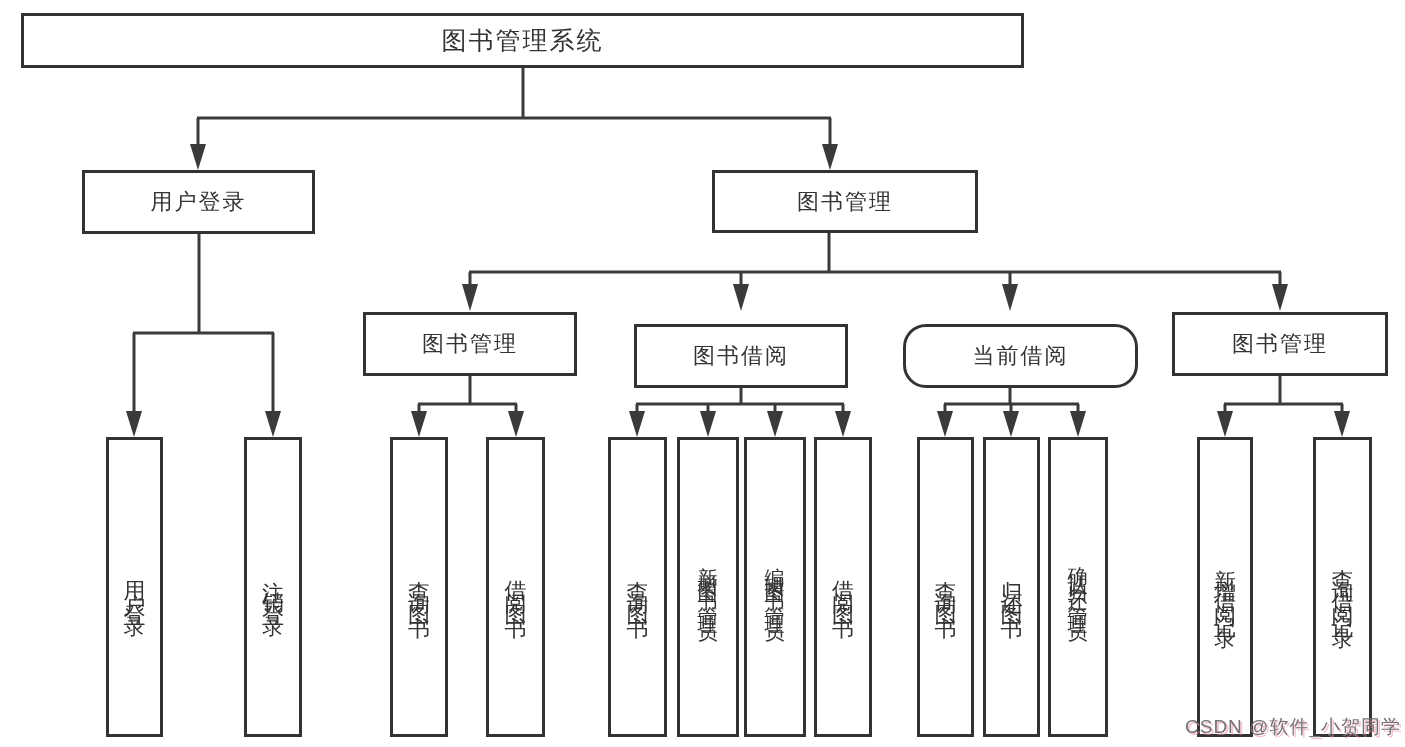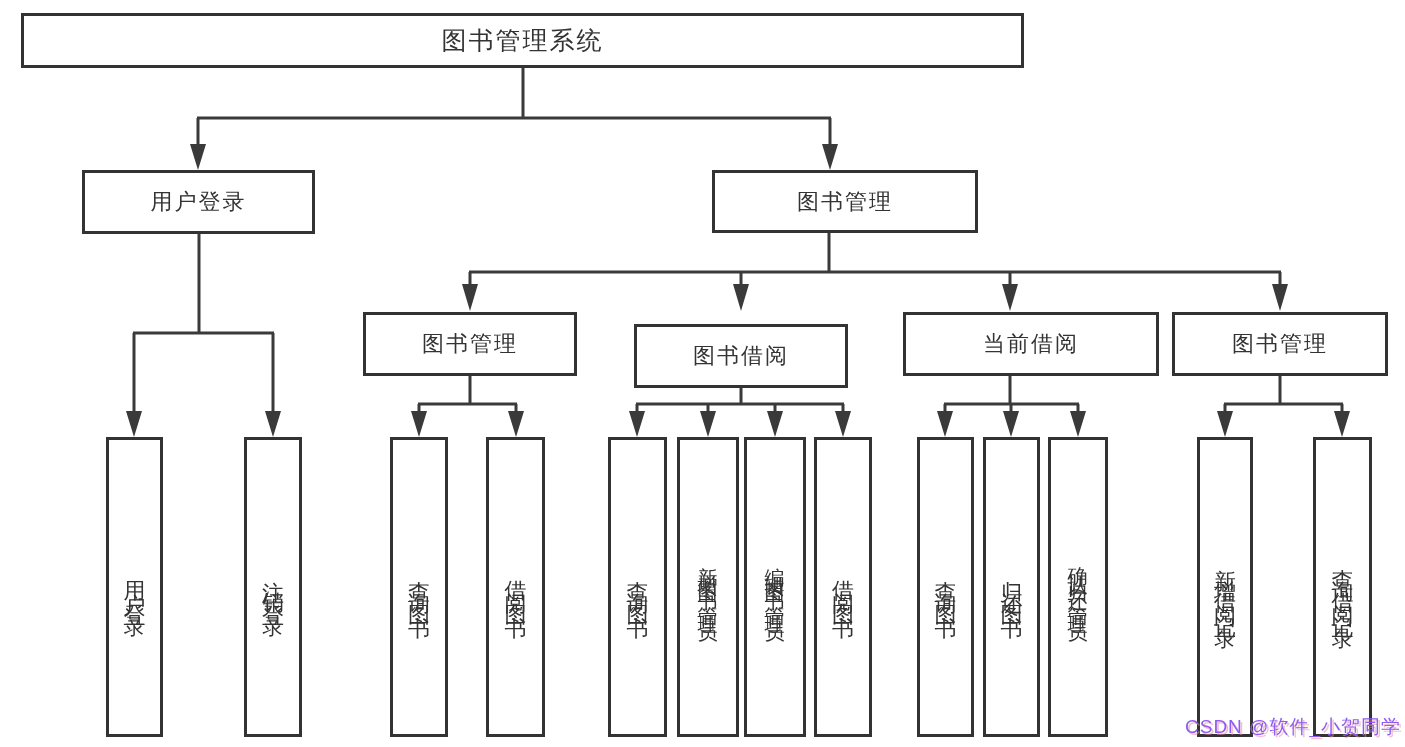--- a/index.html
+++ b/index.html
@@ -54,21 +54,21 @@
   .vcol.tight {
     font-size: 20px;
     letter-spacing: 8px;
   }
   #watermark {
     position: absolute;
     left: 1185px;
     top: 714px;
     font-size: 19px;
     letter-spacing: 1px;
-    color: #8b5cf6;
+    color: #737373;
     text-shadow: 2px 2px 0 rgba(233, 138, 158, 0.55);
     white-space: nowrap;
     z-index: 5;
   }
 </style>
 </head>
 <body>
 
 <div id="stage">
 
@@ -133,21 +133,21 @@
   <div class="node" style="left:712px; top:170px; width:266px; height:63px;">
     <span>图书管理</span>
   </div>
 
   <div class="node" style="left:363px; top:312px; width:214px; height:64px;">
     <span>图书管理</span>
   </div>
   <div class="node" style="left:634px; top:312px; width:214px; height:64px;margin-top:12px;">
     <span>图书借阅</span>
   </div>
-  <div class="node" style="left:903px; top:312px; width:256px; height:64px;">
+  <div class="node" style="left:903px; top:324px; width:235px; height:64px;border-radius:23px;">
     <span>当前借阅</span>
   </div>
   <div class="node" style="left:1172px; top:312px; width:216px; height:64px;">
     <span>图书管理</span>
   </div>
 
   <div class="vcol" style="left:106px; top:437px; width:57px; height:300px;">
     <span>用户登录</span>
   </div>
   <div class="vcol" style="left:244px; top:437px; width:58px; height:300px;">

